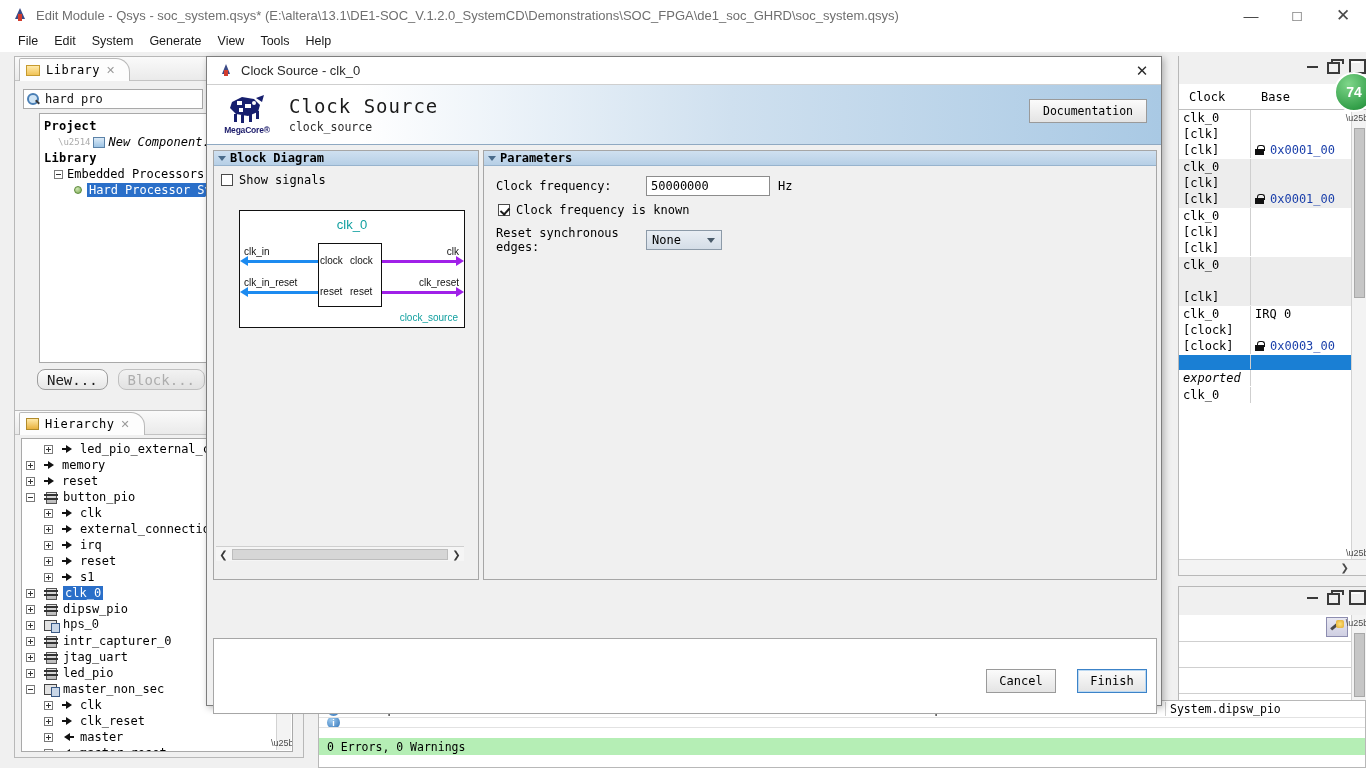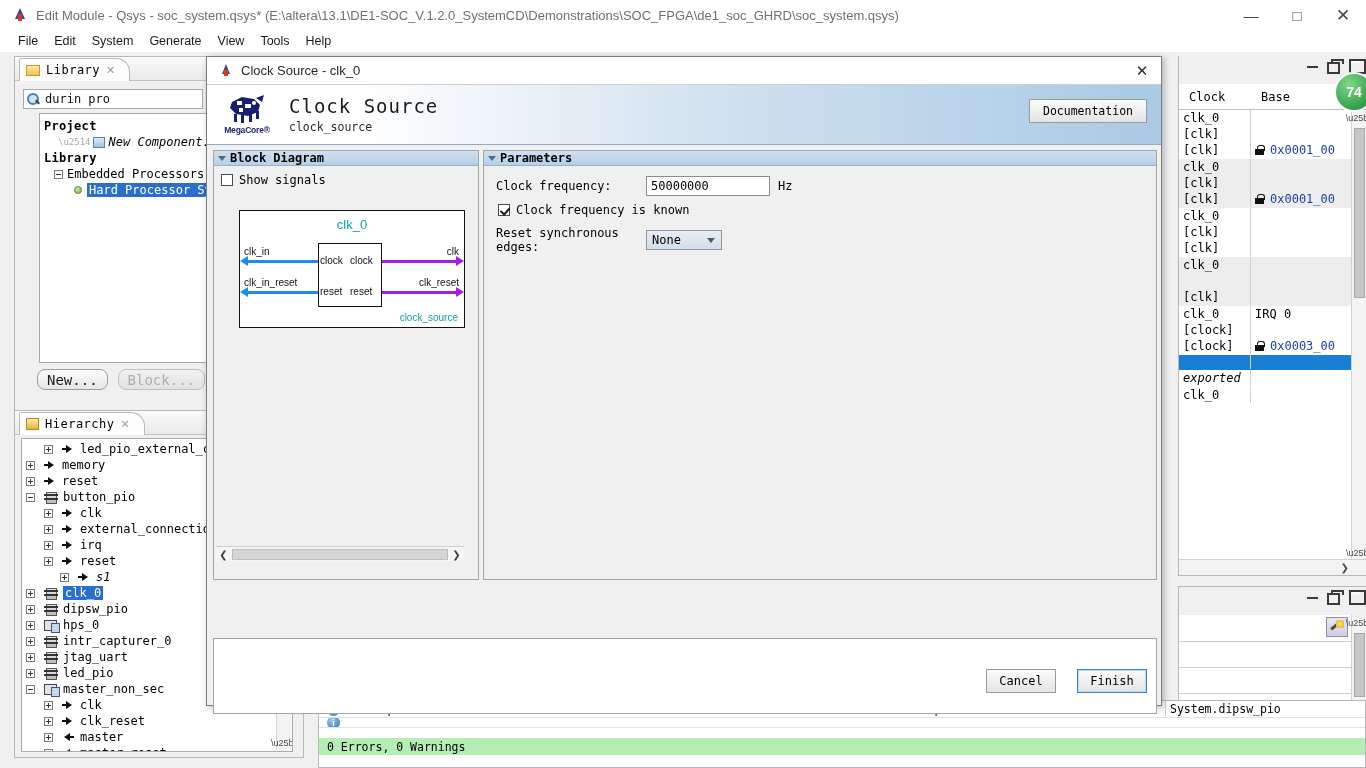--- a/index.html
+++ b/index.html
@@ -475,21 +475,21 @@
     <div class="tabstrip">
       <div class="tab">
         <span style="display:inline-block;width:14px;height:11px;background:linear-gradient(#ffe9a8,#f0c357);border:1px solid #c69a2e;"></span>
         <span class="tab-label">Library</span>
         <span class="tab-close">✕</span>
       </div>
     </div>
 
     <div class="lib-search">
       <span class="search-ico"></span>
-      <span class="lib-search-text">durin pro</span>
+      <span class="lib-search-text">hard pro</span>
     </div>
 
     <div class="lib-tree">
       <div class="tree-row tree-hdr">
         <span>Project</span>
       </div>
       <div class="tree-row indent1">
         <span style="color:#aaa;font-size:9px;margin-right:2px;">\u2514</span>
         <span class="ico-newcomp"></span>
         <span class="ital">New Component...</span>
@@ -565,39 +565,39 @@
             <span style="width: 5px; flex: 0 0 auto;"></span>
             <span class="ico-port"></span>
             <span>irq</span>
           </div>
           <div class="hrow" style="padding-left: 22px;">
             <span class="exp-box plus"></span>
             <span style="width: 5px; flex: 0 0 auto;"></span>
             <span class="ico-port"></span>
             <span>reset</span>
           </div>
-          <div class="hrow" style="padding-left: 38px; font-style: italic;">
+          <div class="hrow" style="padding-left: 22px;">
             <span class="exp-box plus"></span>
             <span style="width: 5px; flex: 0 0 auto;"></span>
             <span class="ico-port"></span>
             <span>s1</span>
           </div>
           <div class="hrow" style="padding-left: 4px;">
             <span class="exp-box plus"></span>
             <span style="width: 5px; flex: 0 0 auto;"></span>
             <span class="ico-module"></span>
             <span class="sel-blue" style="padding: 0px 2px;">clk_0</span>
           </div>
           <div class="hrow" style="padding-left: 4px;">
             <span class="exp-box plus"></span>
             <span style="width: 5px; flex: 0 0 auto;"></span>
             <span class="ico-module"></span>
             <span>dipsw_pio</span>
           </div>
-          <div class="hrow" style="">
+          <div class="hrow" style=" font-family: Liberation Mono, monospace;">
             <span class="exp-box plus"></span>
             <span style="width: 5px; flex: 0 0 auto;"></span>
             <span class="ico-sysmod"></span>
             <span>hps_0</span>
           </div>
           <div class="hrow" style="padding-left: 4px;">
             <span class="exp-box plus"></span>
             <span style="width: 5px; flex: 0 0 auto;"></span>
             <span class="ico-module"></span>
             <span>intr_capturer_0</span>

